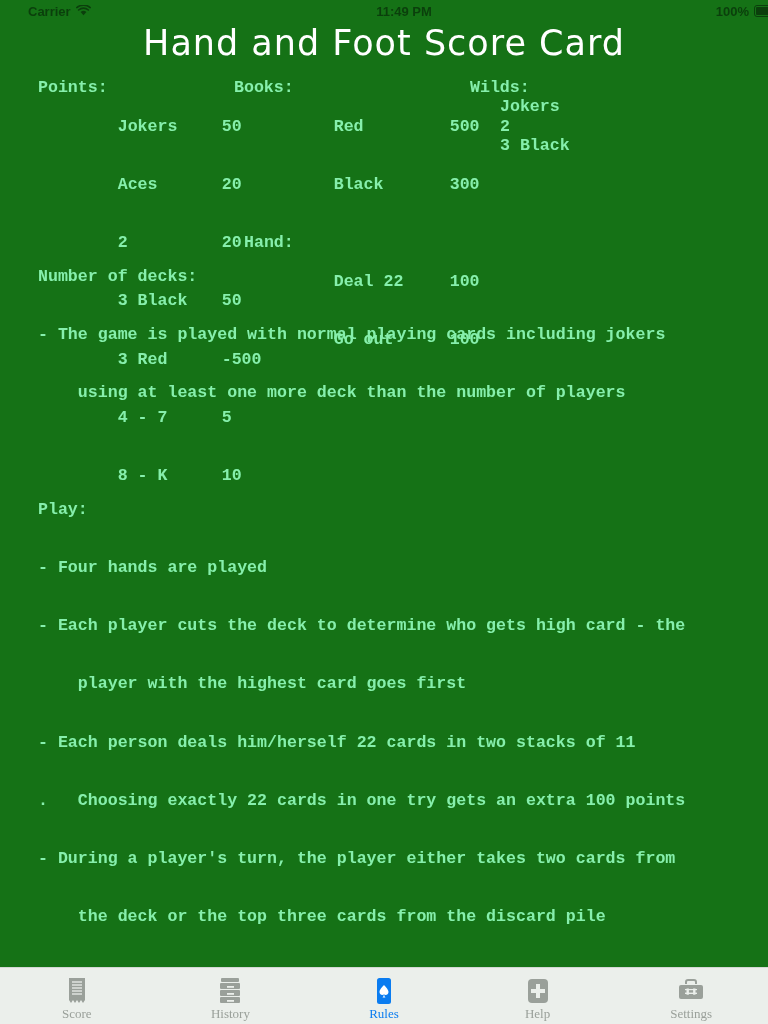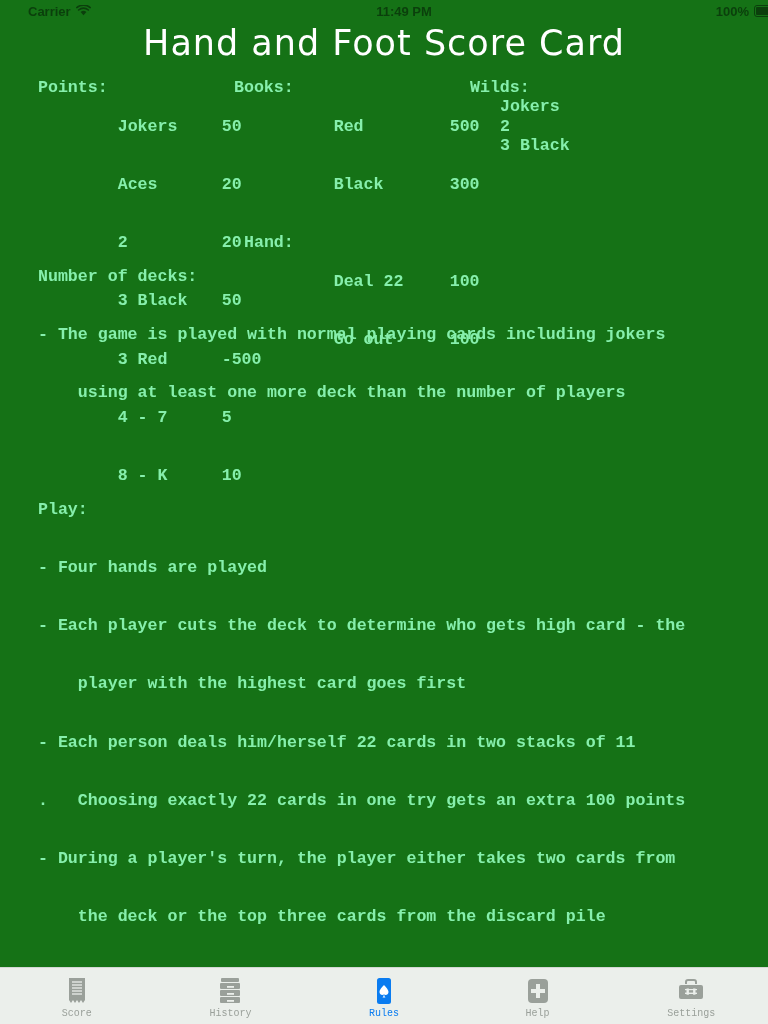--- a/index.html
+++ b/index.html
@@ -144,22 +144,22 @@
     gap: 2px;
     padding-top: 3px;
   }
   .tab-icon {
     height: 30px;
     display: flex;
     align-items: center;
     justify-content: center;
   }
   .tab-label {
-    font-size: 10px;
-    font-family: Liberation Mono, monospace;
+    font-size: 13px;
+    font-family: Liberation Serif, serif;
     color: #9aa09a;
     line-height: 12px;
   }
   .tab.active .tab-label { color: #0a7cf0; }
 </style>
 </head>
 <body>
 
 <div class="statusbar">
   <div class="sb-left">

